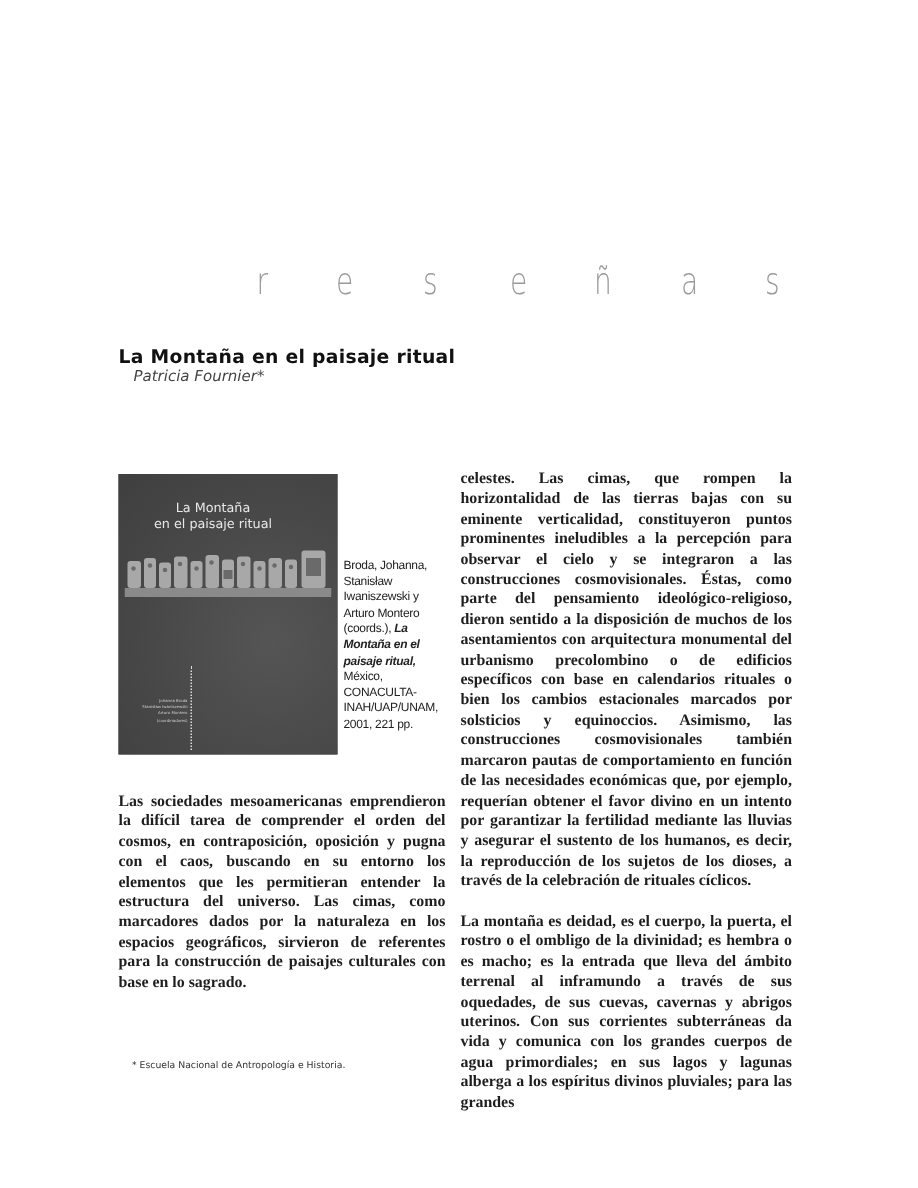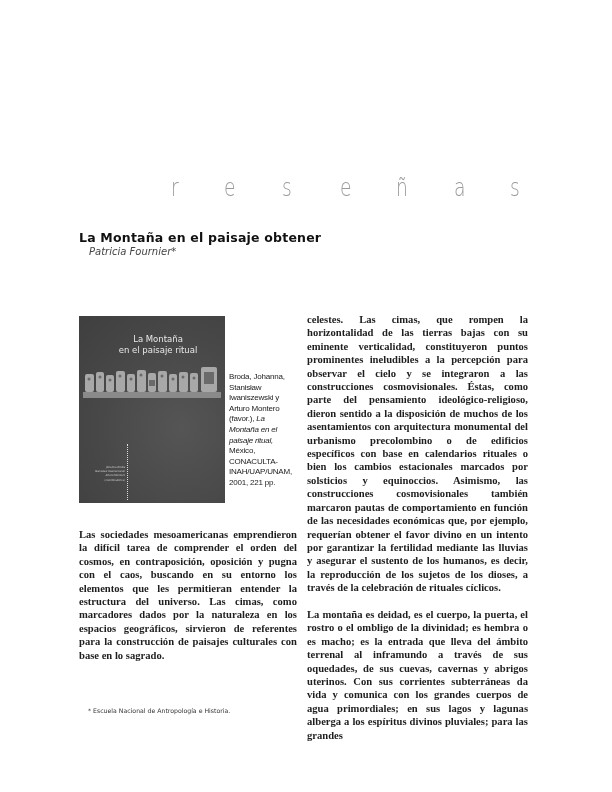--- a/index.html
+++ b/index.html
@@ -25,38 +25,38 @@
     font-size: 10px; color: #444; margin: 0; white-space: nowrap;
   }
 
   .cover {
     position: absolute; left: 79px; top: 316px; width: 146px; height: 187px;
     background: #4b4b4b;
     background-image: radial-gradient(ellipse at 70% 60%, #555 0%, #474747 60%, #3f3f3f 100%);
   }
   .cover .cover-title {
     position: absolute; top: 18px; left: 0; width: 126px; text-align: center;
-    font-family: "DejaVu Sans", sans-serif; font-size: 8.5px; line-height: 11px; color: #e8e8e8; margin-left: 16px;
+    font-family: "DejaVu Sans", sans-serif; font-size: 8.5px; line-height: 11px; color: #e8e8e8;
   }
   .cover .frieze { position: absolute; top: 50px; left: 4px; width: 138px; height: 32px; }
   .cover .dotline {
     position: absolute; left: 48px; top: 128px; width: 0; height: 56px;
     border-left: 1px dotted #dcdcdc;
   }
   .cover .cover-credits {
     position: absolute; left: 4px; top: 150px; width: 42px; text-align: right;
     font-family: "DejaVu Sans", sans-serif; font-size: 2.6px; line-height: 4.2px; color: #cfcfcf;
   }
 
   .biblio {
     position: absolute; left: 229px; top: 372px; width: 66px;
     font-family: "Liberation Sans", sans-serif; font-size: 8px; line-height: 10.6px;
     color: #222; letter-spacing: -0.2px;
   }
-  .biblio .it { font-style: italic; }
+  .biblio .it { font-style: italic; font-weight: bold; }
 
   .col {
     position: absolute; font-family: "Liberation Serif", serif; font-size: 10.6px;
     line-height: 13.4px; color: #1e1e1e; text-align: justify; hyphens: manual; font-weight: bold;
   }
   .col p { margin: 0 0 13.4px 0; }
   .col-left { left: 79px; top: 528px; width: 218px; }
   .col-right { left: 307px; top: 313px; width: 221px; }
 
   .footnote {
@@ -70,21 +70,21 @@
 <div class="section-head">
   <span style="left:171px">r</span>
   <span style="left:224px">e</span>
   <span style="left:282px">s</span>
   <span style="left:340px">e</span>
   <span style="left:396px">ñ</span>
   <span style="left:454px">a</span>
   <span style="left:510px">s</span>
 </div>
 
-<h1 class="title">La Montaña en el paisaje obtener</h1>
+<h1 class="title">La Montaña en el paisaje ritual</h1>
 <p class="author">Patricia Fournier*</p>
 
 <div class="cover">
   <div class="cover-title">
     <div>La Montaña</div>
     <div>en el paisaje ritual</div>
   </div>
   <svg class="frieze" viewBox="0 0 138 32">
     <rect x="0" y="26" width="138" height="6" fill="#8a8a8a"></rect>
     <g fill="#a8a8a8">
@@ -119,21 +119,21 @@
   <div class="dotline"></div>
   <div class="cover-credits">
     <div>Johanna Broda</div>
     <div>Stanisław Iwaniszewski</div>
     <div>Arturo Montero</div>
     <div>(coordinadores)</div>
   </div>
 </div>
 
 <div class="biblio">
-  <span>Broda, Johanna, Stanisław Iwaniszewski y Arturo Montero (favor.),</span>
+  <span>Broda, Johanna, Stanisław Iwaniszewski y Arturo Montero (coords.),</span>
   <span class="it">La Montaña en el paisaje ritual,</span>
   <span>México, CONACULTA-INAH/UAP/UNAM, 2001, 221 pp.</span>
 </div>
 
 <div class="col col-left">
   <p>Las sociedades mesoamericanas emprendieron la difícil tarea de comprender el orden del cosmos, en contraposición, oposición y pugna con el caos, buscando en su entorno los elementos que les permitieran entender la estructura del universo. Las cimas, como marcadores dados por la naturaleza en los espacios geográficos, sirvieron de referentes para la construcción de paisajes culturales con base en lo sagrado.</p>
 </div>
 
 <div class="col col-right">
   <p>celestes. Las cimas, que rompen la horizontalidad de las tierras bajas con su eminente verticalidad, constituyeron puntos prominentes ineludibles a la percepción para observar el cielo y se integraron a las construcciones cosmovisionales. Éstas, como parte del pensamiento ideológico-religioso, dieron sentido a la disposición de muchos de los asentamientos con arquitectura monumental del urbanismo precolombino o de edificios específicos con base en calendarios rituales o bien los cambios estacionales marcados por solsticios y equinoccios. Asimismo, las construcciones cosmovisionales también marcaron pautas de comportamiento en función de las necesidades económicas que, por ejemplo, requerían obtener el favor divino en un intento por garantizar la fertilidad mediante las lluvias y asegurar el sustento de los humanos, es decir, la reproducción de los sujetos de los dioses, a través de la celebración de rituales cíclicos.</p>

